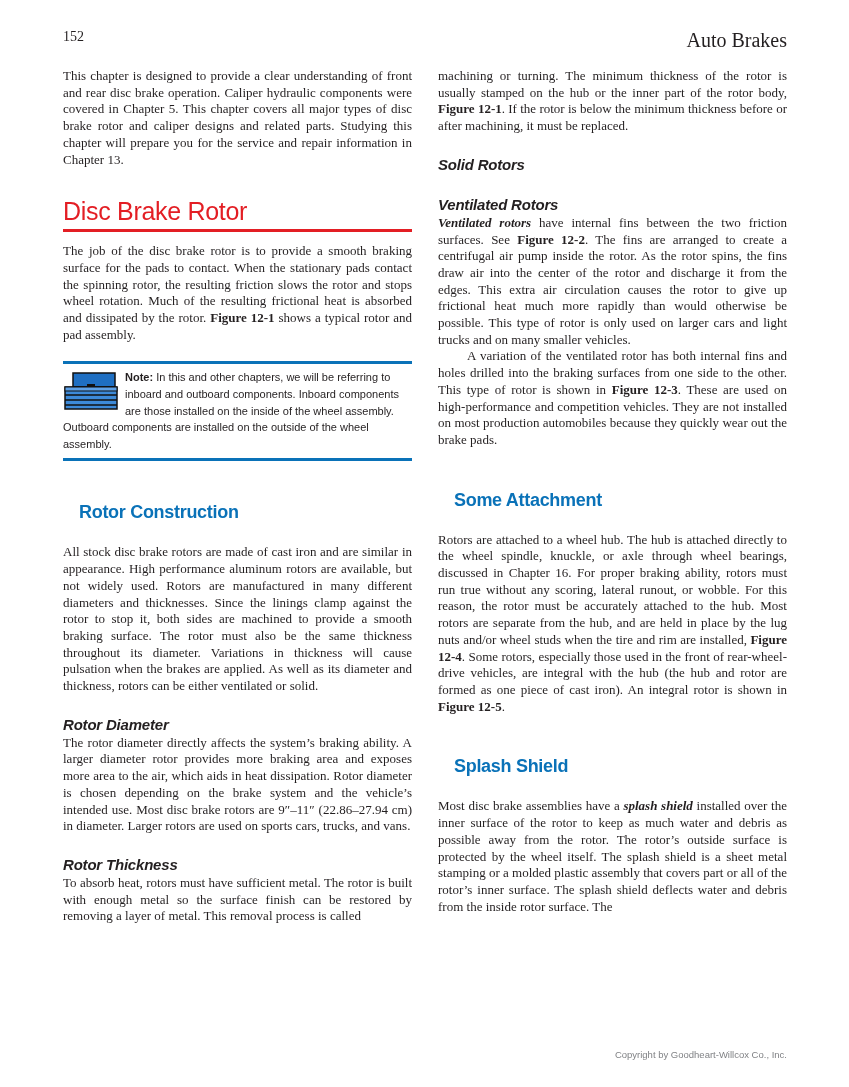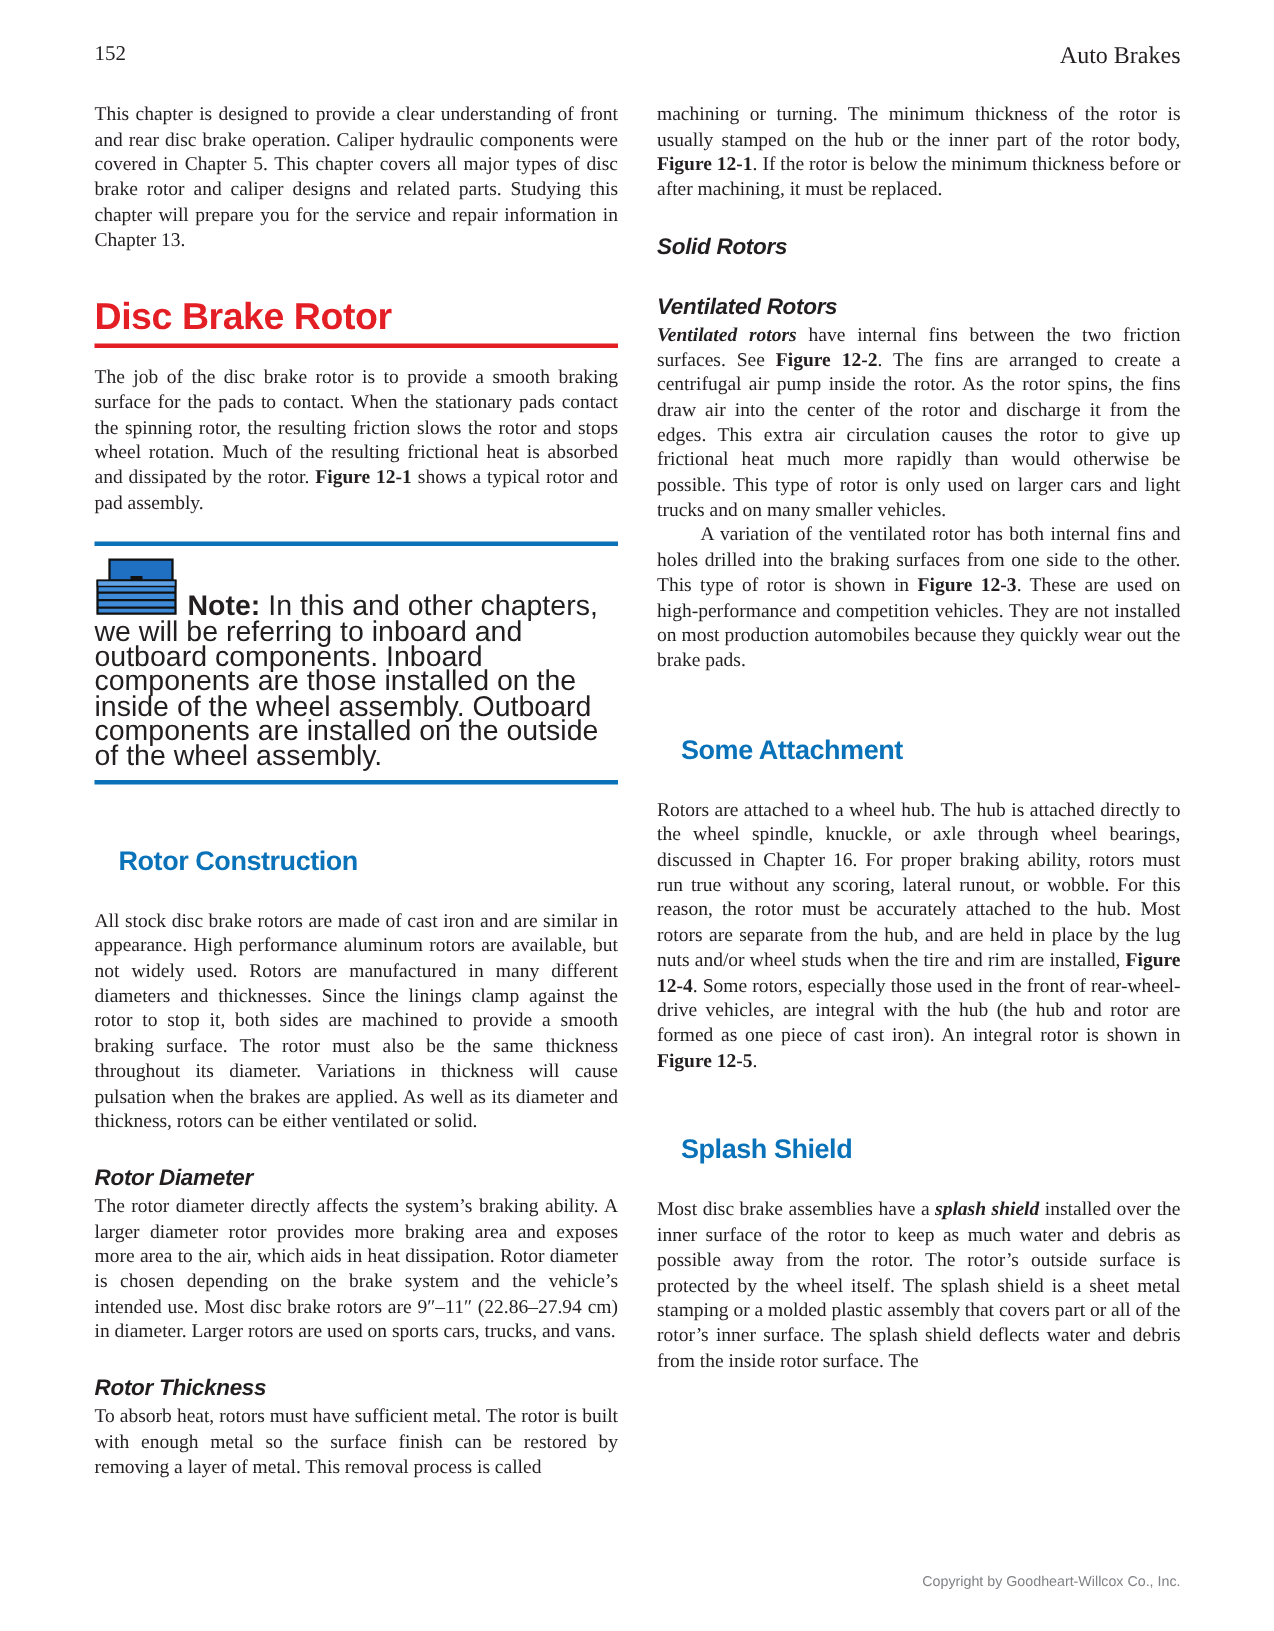--- a/index.html
+++ b/index.html
@@ -1,30 +1,30 @@
 <!DOCTYPE html>
 <html><head>
 <meta charset="utf-8">
 <style>
   html, body { margin: 0; padding: 0; background: #ffffff; }
   body { width: 849px; height: 1087px; position: relative; overflow: hidden; color: #231f20; }
   .page-num { position: absolute; left: 63px; top: 29px; font-family: "Liberation Serif", serif; font-size: 14px; }
-  .running-head { position: absolute; right: 62px; top: 29px; font-family: "Liberation Serif", serif; font-size: 16px; }
+  .running-head { position: absolute; right: 62px; top: 29px; font-family: "Liberation Serif", serif; font-size: 20px; }
   .col { position: absolute; top: 68px; width: 349px; }
   .col.left { left: 63px; }
   .col.right { left: 438px; }
   p { margin: 0; font-family: "Liberation Serif", serif; font-size: 13px; line-height: 16.7px; text-align: justify; hyphens: manual; }
   p.indent { text-indent: 29px; }
   b { font-weight: bold; }
-  .h1 { font-family: "Liberation Sans", sans-serif; font-weight: bold; font-size: 25px; color: #e31e24; margin: 0; padding-top: 0; line-height: 30px; letter-spacing: -0.3px; }
+  .h1 { font-family: "Liberation Sans", sans-serif; font-weight: normal; font-size: 25px; color: #e31e24; margin: 0; padding-top: 0; line-height: 30px; letter-spacing: -0.3px; }
   .h1-rule { height: 3px; background: #e31e24; margin-top: 3px; margin-bottom: 11px; }
   .h2 { font-family: "Liberation Sans", sans-serif; font-size: 18px; color: #0a72b8; margin: 16px; line-height: 22px; letter-spacing: -0.3px; }
   .h3 { font-family: "Liberation Sans", sans-serif; font-style: italic; font-size: 15px; color: #231f20; margin: 0; line-height: 20px; letter-spacing: -0.2px; }
   .note { margin-top: 18px; border-top: 3px solid #0a72b8; border-bottom: 3px solid #0a72b8; padding: 5px 0 6px 0; }
-  .note-body { font-family: "Liberation Sans", sans-serif; font-size: 19px; line-height: 16.6px; color: #231f20; margin-top: 28px; }
+  .note-body { font-family: "Liberation Sans", sans-serif; font-size: 11px; line-height: 16.6px; color: #231f20; }
   .note-icon { float: left; width: 58px; height: 40px; margin: 2px 4px 0 0; }
   .note-label { font-weight: bold; }
   .footer { position: absolute; right: 62px; top: 1049px; font-family: "Liberation Sans", sans-serif; font-size: 9.5px; color: #808285; }
 </style>
 </head>
 <body>
 
 <div class="page-num">152</div>
 <div class="running-head">Auto Brakes</div>
 

